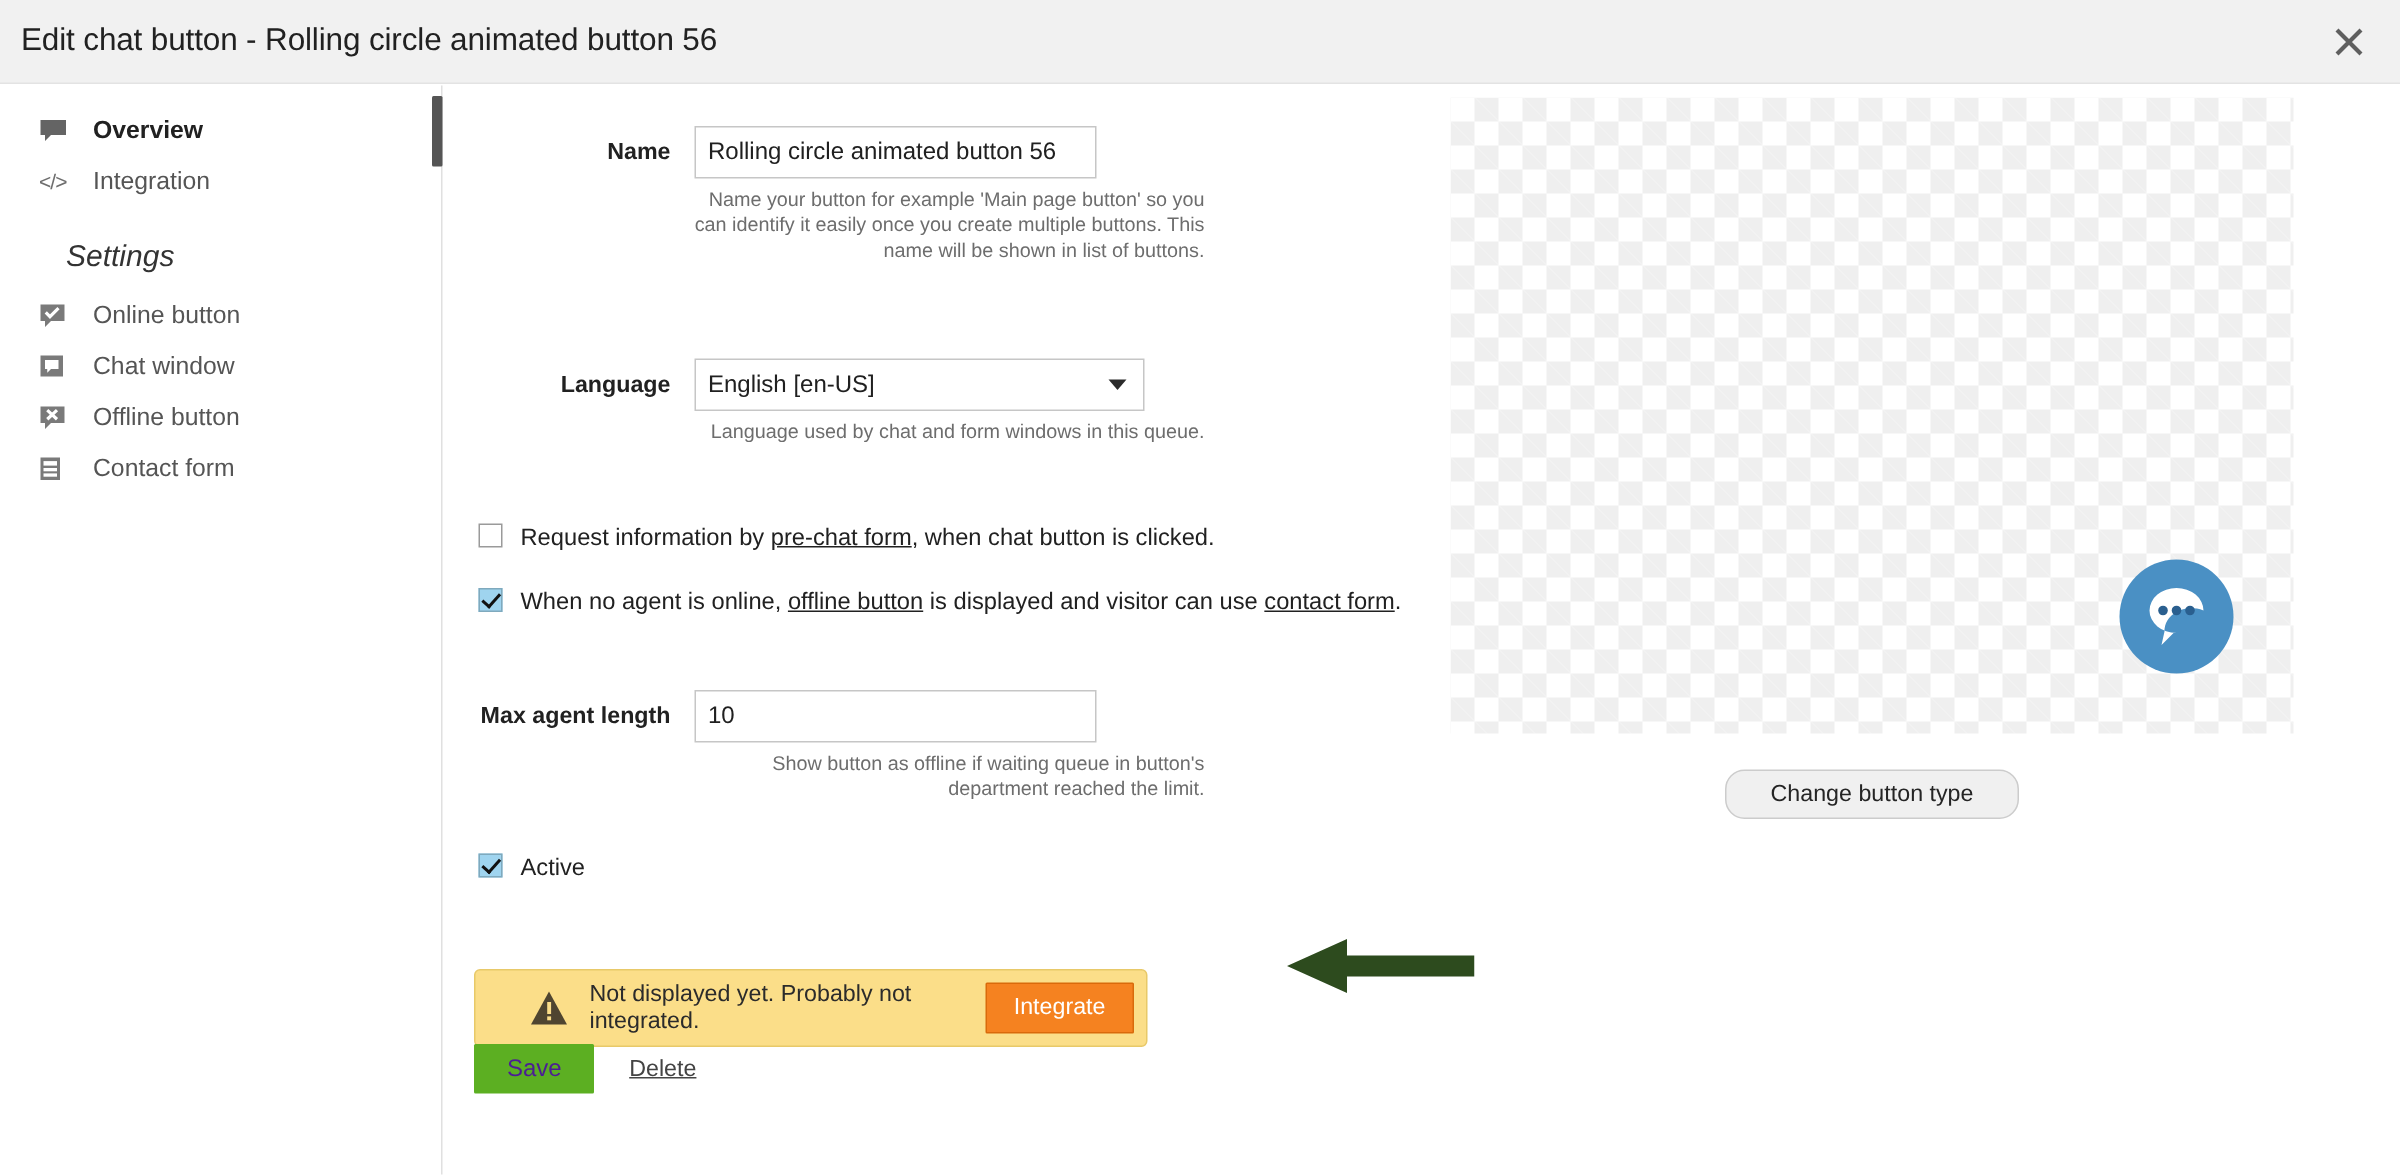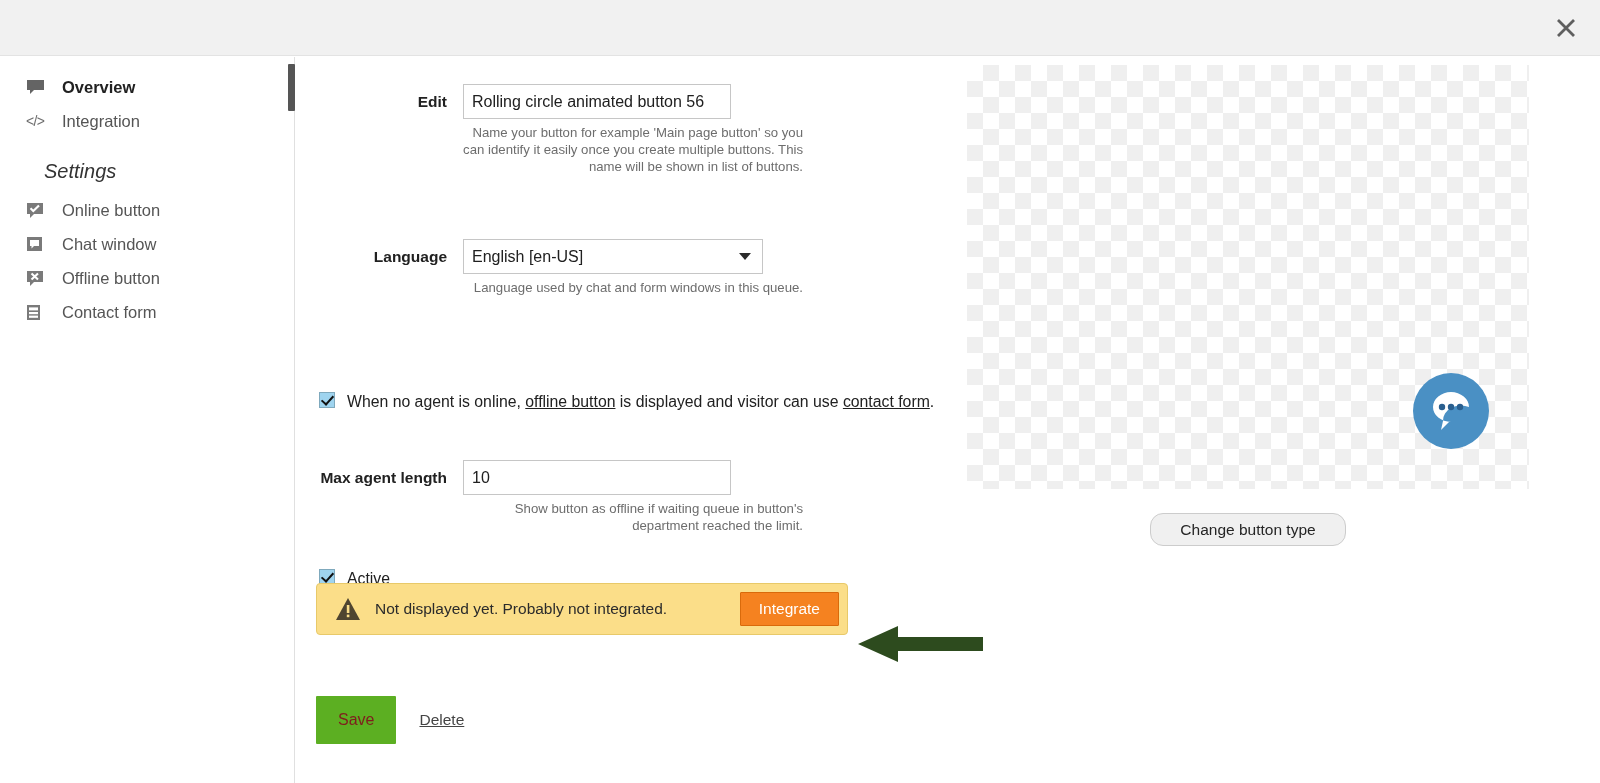--- a/index.html
+++ b/index.html
@@ -227,29 +227,29 @@
   .lnk {
     text-decoration: underline;
     color: #212121;
     cursor: pointer;
   }
 
   
   .warnbar {
     position: absolute;
     left: 316px;
-    top: 583px;
-    width: 532px;
+    top: 646px;
+    width: 449px;
     height: 52px;
     background: #fbde89;
     border: 1px solid #e8c969;
     border-radius: 4px;
     display: flex;
     align-items: center;
-    padding-left: 18px;
+    padding-left: 36px;
   }
   .warn-ico { width: 26px; height: 24px; flex: 0 0 26px; margin-right: 14px; }
   .warn-text {
     font-size: 15.5px;
     color: #2b2b2b;
     flex: 1;
   }
   .integrate-btn {
     background: #f58220;
     border: 1px solid #d96a0b;
@@ -270,24 +270,24 @@
     top: 623px;
     width: 125px;
     height: 42px;
   }
 
   
   .btnrow { position: absolute; left: 316px; top: 696px; display: flex; align-items: center; }
   .gbtn {
     background: #5caf22;
     border: none;
-    color: #7f1d1d;
+    color: #4c1d95;
     font-size: 16px;
     font-family: "Liberation Sans", sans-serif;
-    height: 48px;
+    height: 33px;
     padding: 0 22px;
     cursor: pointer;
     border-radius: 1px;
   }
   .gbtn.wide { padding: 0 24px; margin-left: 16px; }
   .del-link {
     margin-left: 23px;
     font-size: 15.5px;
     color: #444444;
     text-decoration: underline;
@@ -327,20 +327,21 @@
     font-family: "Liberation Sans", sans-serif;
     color: #252525;
     cursor: pointer;
     border-radius: 13px;
   }
 </style>
 </head>
 <body>
 
 <div class="titlebar">
+  <div class="titlebar-text">Edit chat button - Rolling circle animated button 56</div>
   <div class="close-btn">
     <svg width="22" height="22" viewBox="0 0 22 22">
       <path d="M3 3 L19 19 M19 3 L3 19" stroke="#5f5f5f" stroke-width="2.8" fill="none"></path>
     </svg>
   </div>
 </div>
 
 <div class="sidebar">
 
   <div style="height:13px"></div>
@@ -405,38 +406,42 @@
     <span class="side-label">Contact form</span>
   </div>
 </div>
 
 <div class="divider"></div>
 <div class="scroll-thumb"></div>
 
 <div class="form-area">
 
   <div class="field-row" style="left:0px; top:27px;">
-    <div class="field-label">Edit</div>
+    <div class="field-label">Name</div>
     <div class="field-col">
       <input class="text-input" type="text" value="Rolling circle animated button 56" style="">
       <div class="hint">Name your button for example 'Main page button' so you can identify it easily once you create multiple buttons. This name will be shown in list of buttons.</div>
     </div>
   </div>
 
   <div class="field-row" style="left:0px; top:182px;">
     <div class="field-label">Language</div>
     <div class="field-col">
       <div class="select-wrap">
         <div class="select-box">English [en-US]</div>
         <span class="caret"></span>
       </div>
       <div class="hint">Language used by chat and form windows in this queue.</div>
     </div>
   </div>
 
+  <div class="cb-row" style="left:24px; top:289px;">
+    <span class="cbox"></span>
+    <span class="cb-text"><span>Request information by </span><span class="lnk">pre-chat form</span><span>, when chat button is clicked.</span></span>
+  </div>
 
   <div class="cb-row" style="left:24px; top:332px; width:630px;">
     <span class="cbox checked"></span>
     <span class="cb-text"><span>When no agent is online, </span><span class="lnk">offline button</span><span> is displayed and visitor can use </span><span class="lnk">contact form</span><span>.</span></span>
   </div>
 
   <div class="field-row" style="left:0px; top:403px;">
     <div class="field-label">Max agent length</div>
     <div class="field-col">
       <input class="text-input" type="text" value="10" style="">

